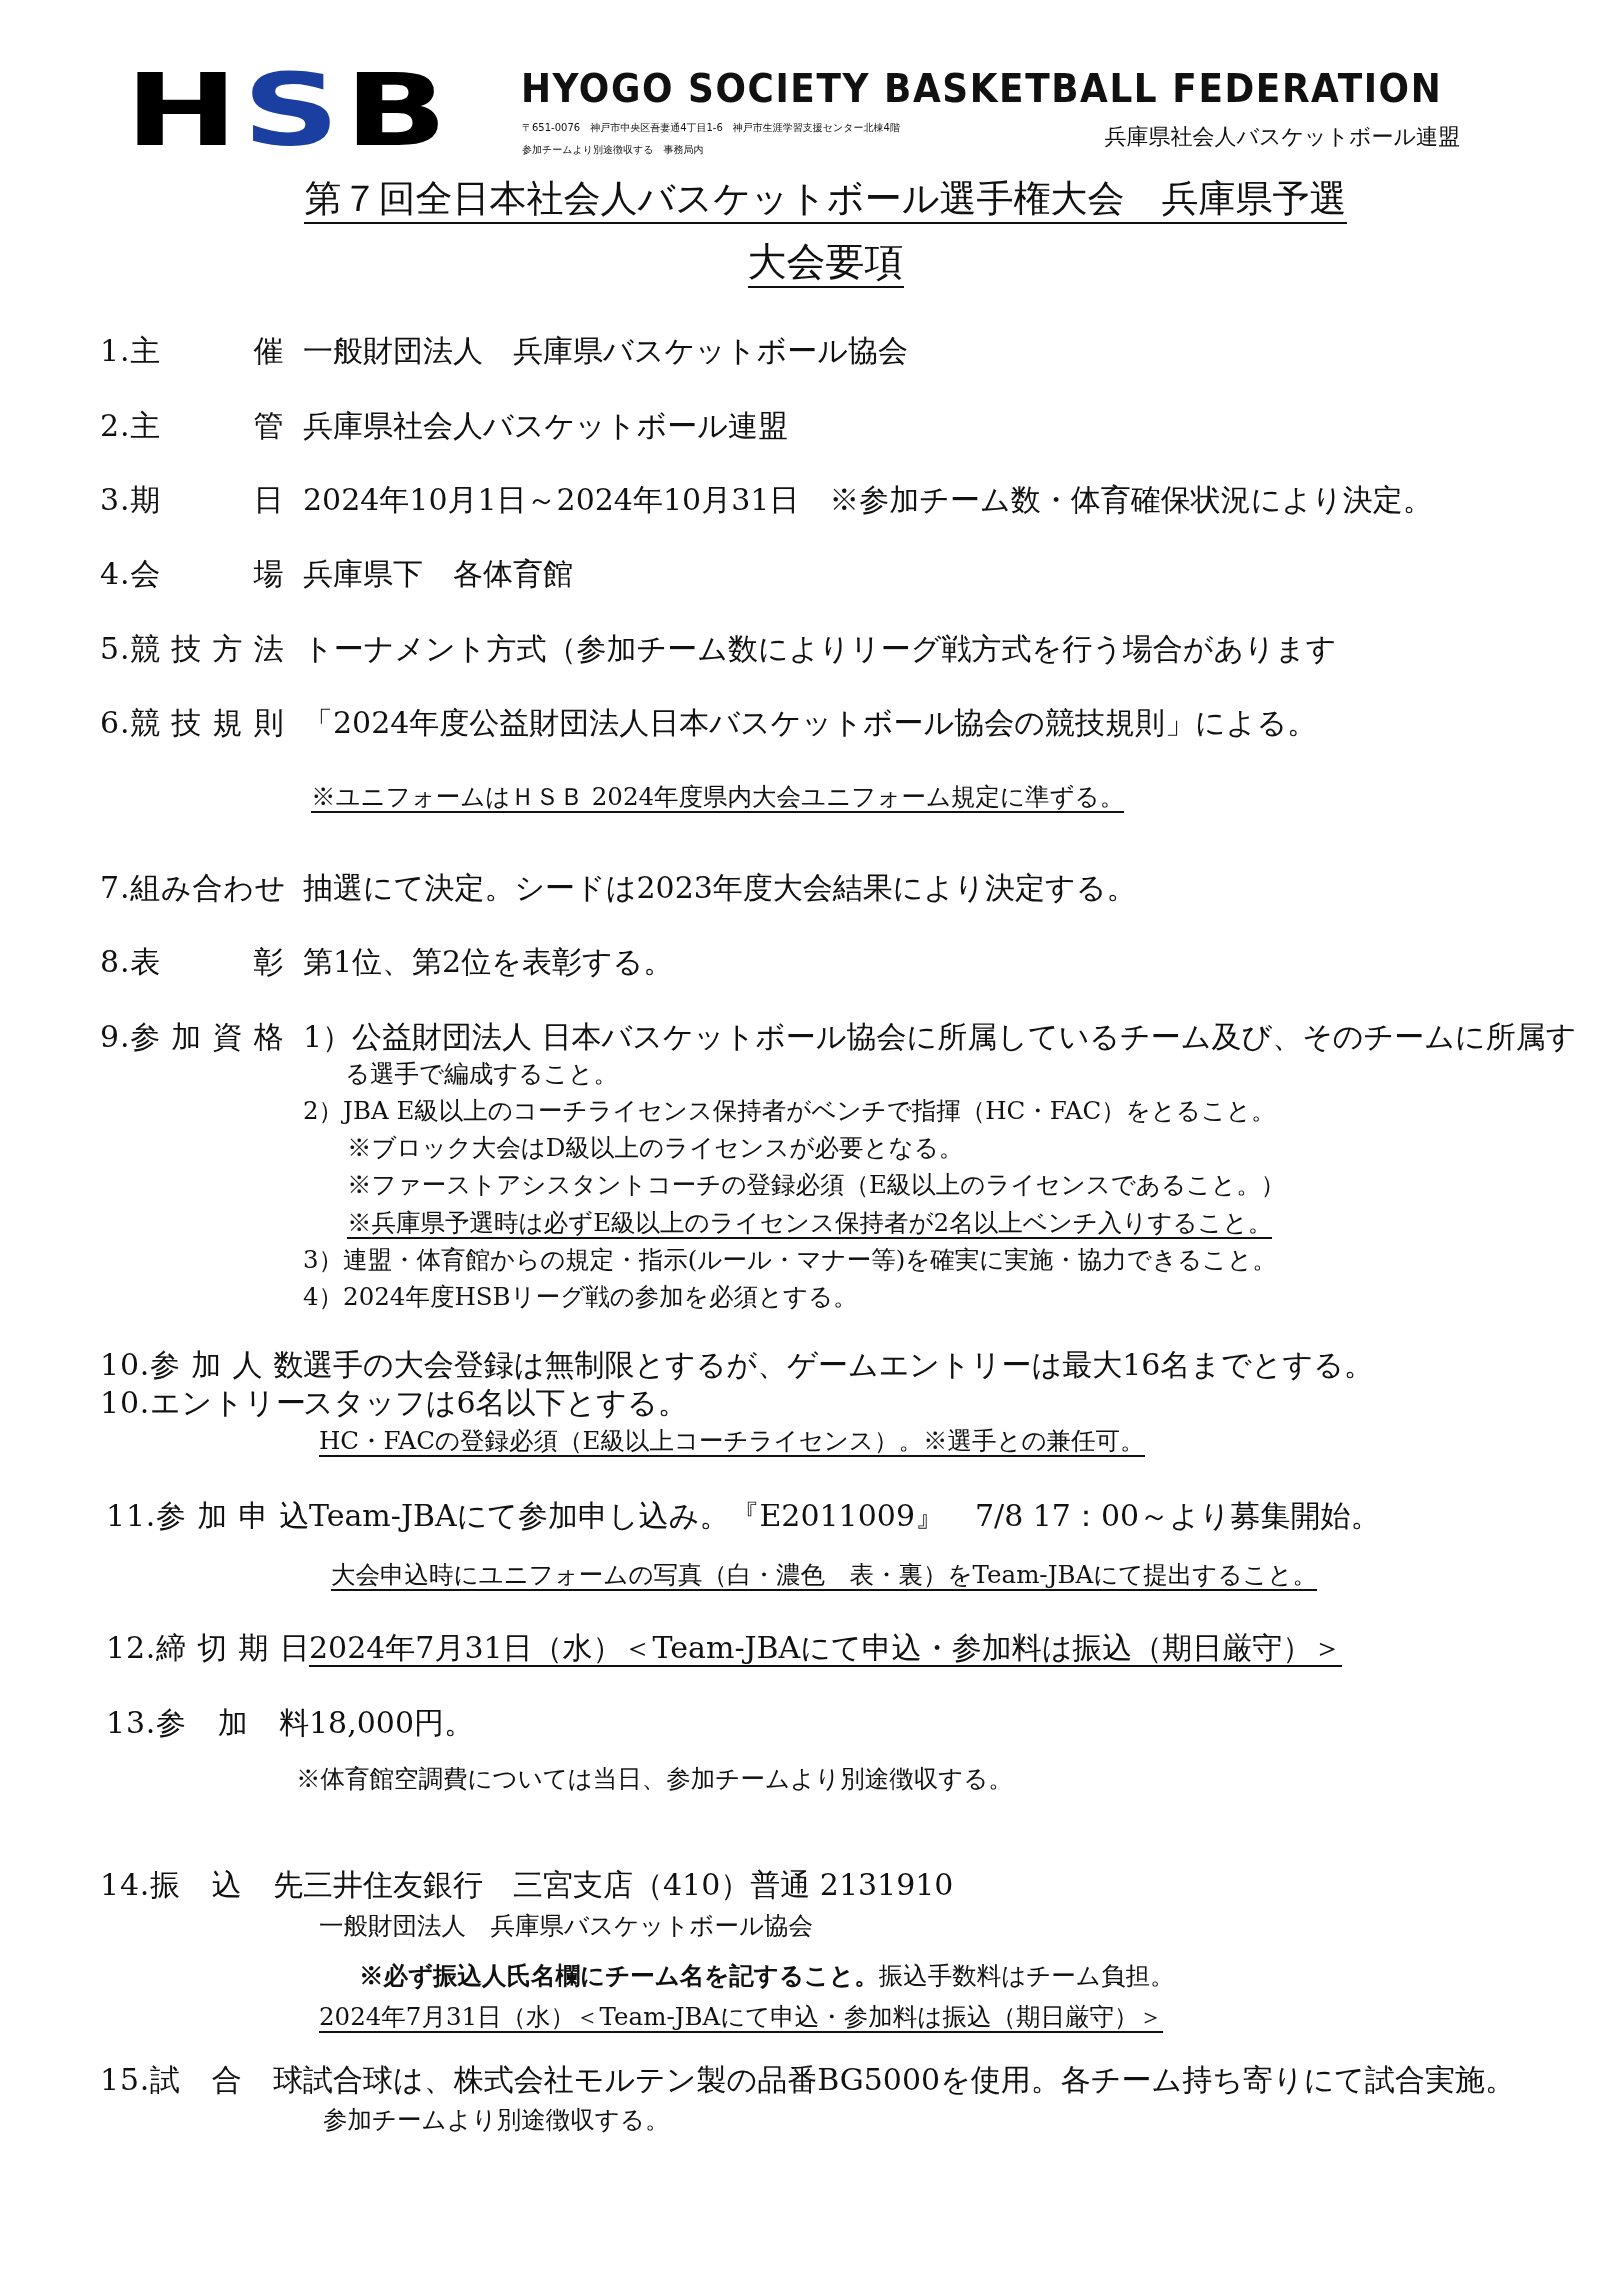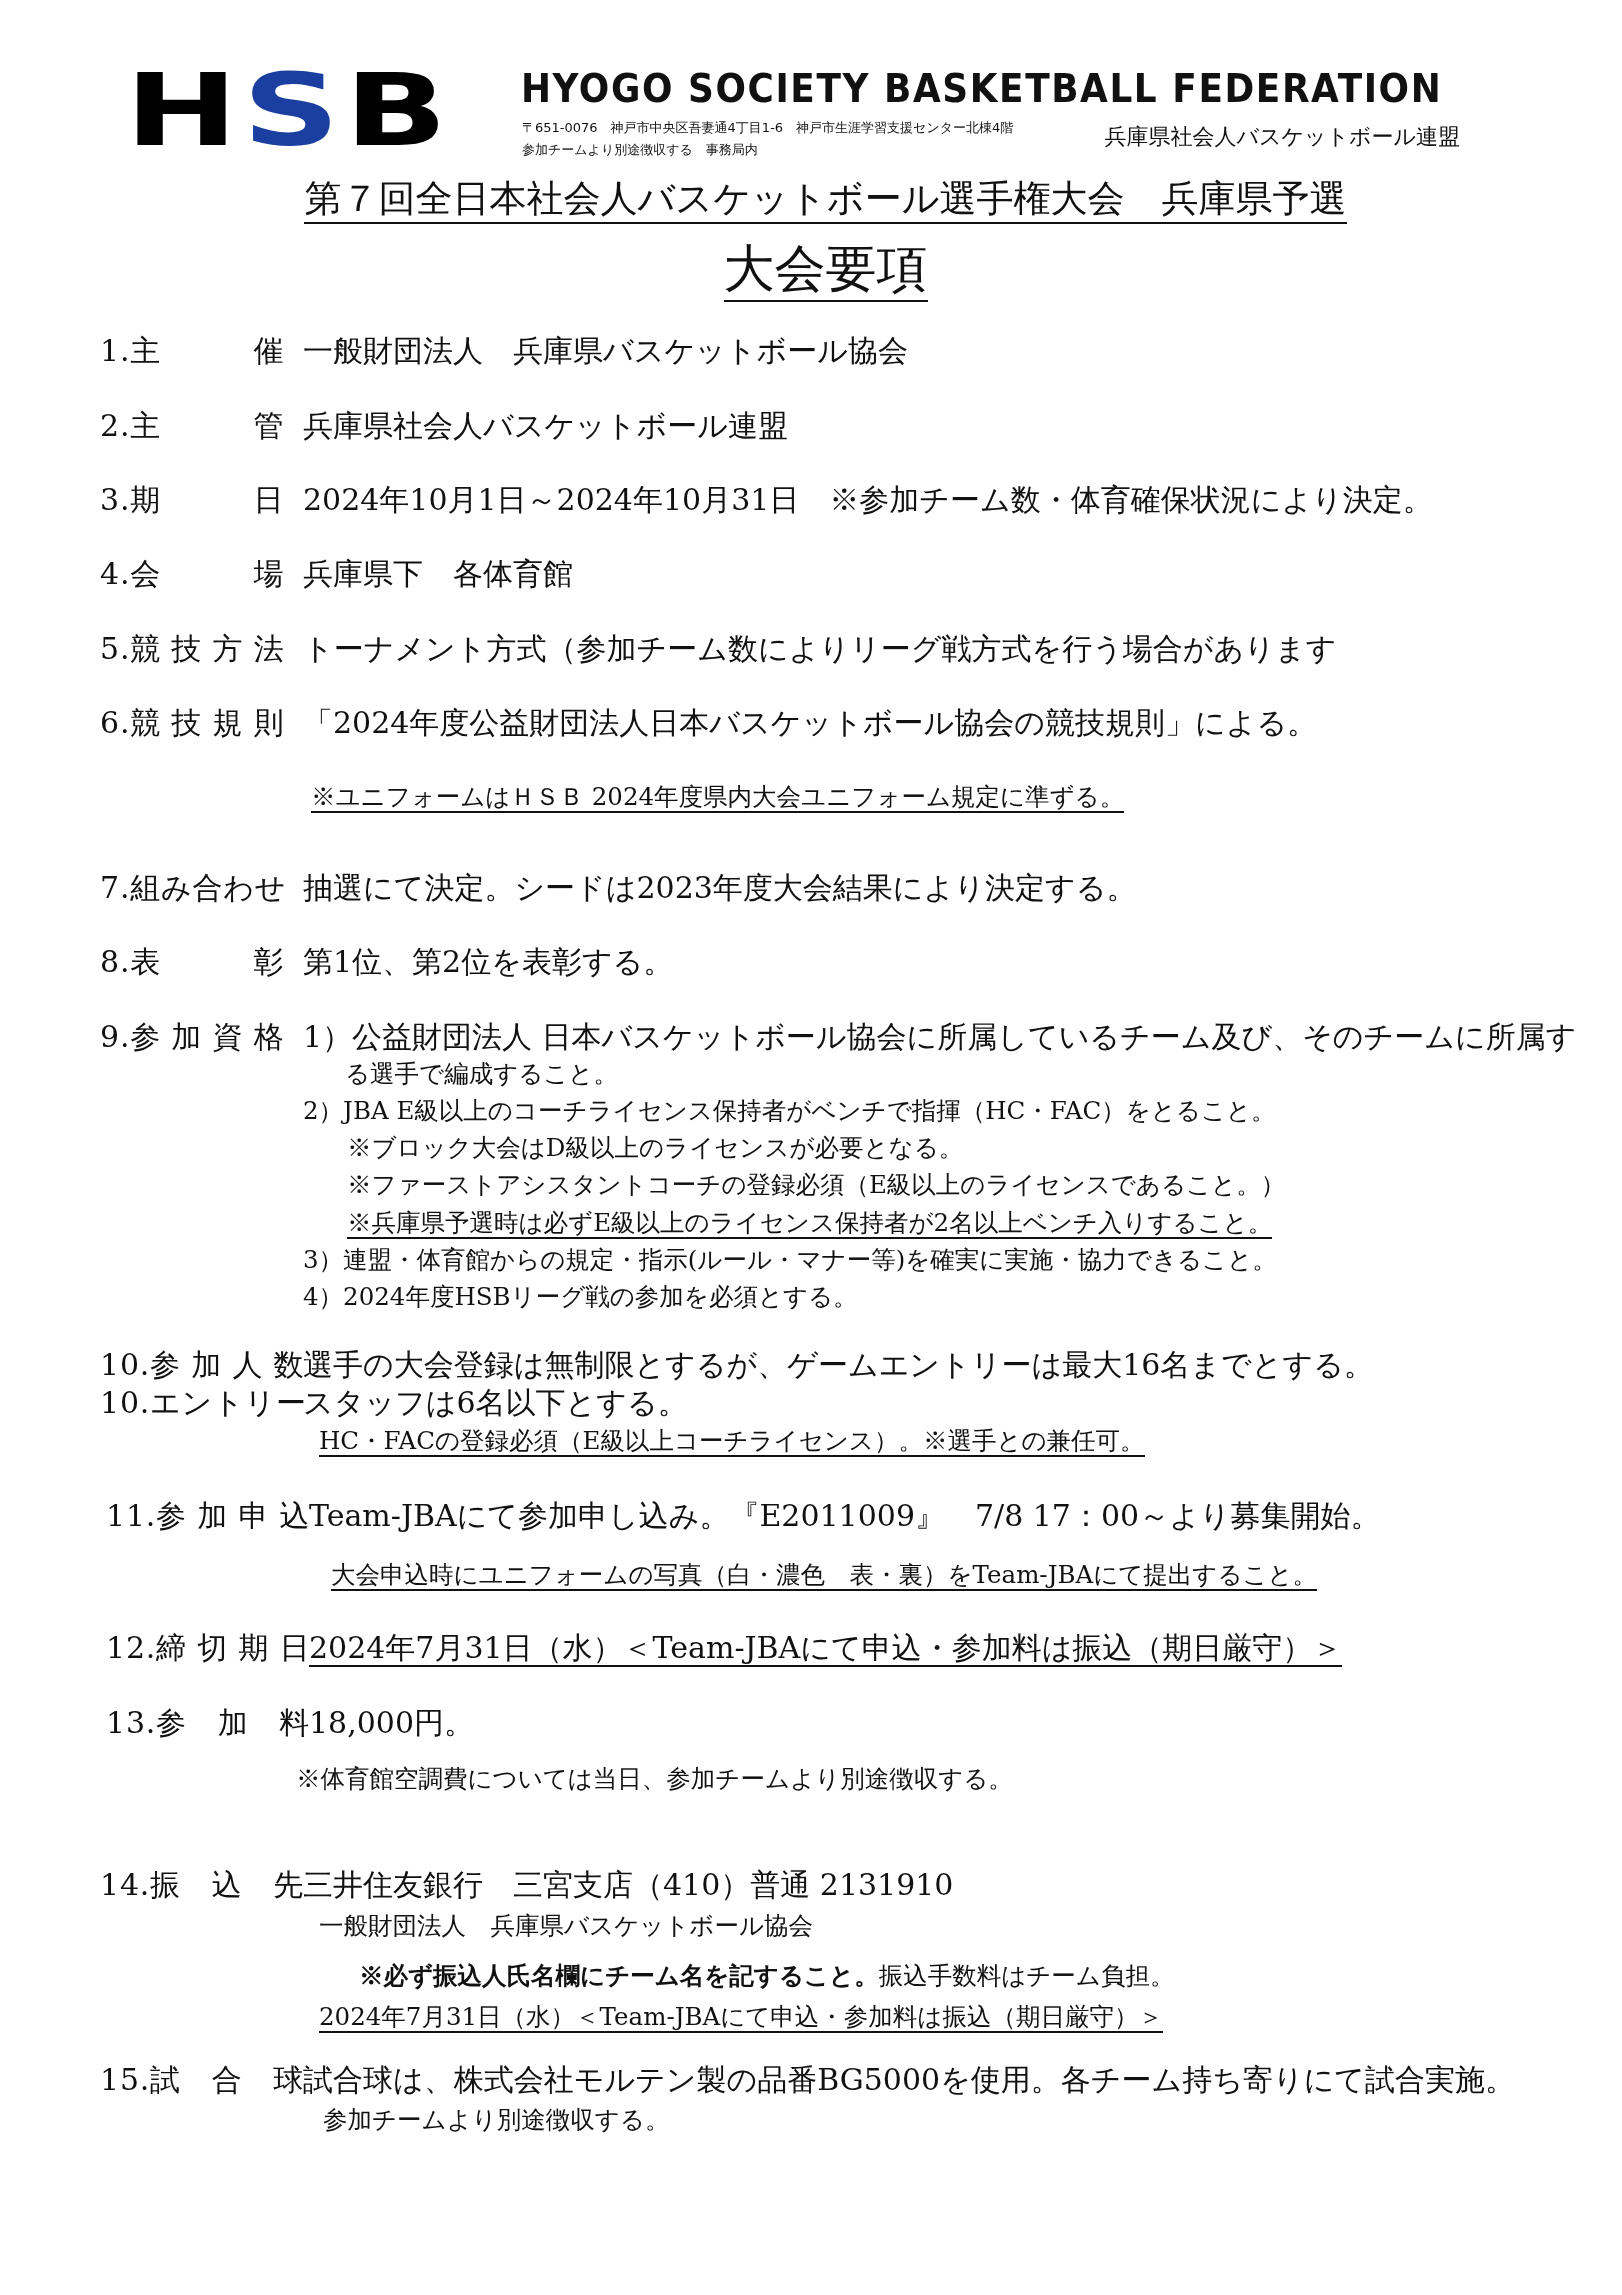--- a/index.html
+++ b/index.html
@@ -10,28 +10,28 @@
   }
   .header { position: absolute; left: 125px; top: 66px; width: 1335px; height: 93px; }
   .logo { position: absolute; left: 0; top: 3.4px; height: 83px; display: flex; align-items: center;
     font-family: "DejaVu Sans", "Liberation Sans", sans-serif; font-weight: 900; font-size: 100px;
     letter-spacing: 3.4px; line-height: 1; transform: scaleX(1.35); transform-origin: left center; }
   .logo .h, .logo .b { color: #000; }
   .logo .s { color: var(--brand-blue, #1a3fa0); }
   .fed-name { position: absolute; left: 396px; top: 0; font-family: "DejaVu Sans", "Liberation Sans", sans-serif;
     font-weight: 700; font-size: 39px; letter-spacing: 1.7px; transform: scaleX(0.92); transform-origin: left top; white-space: nowrap; }
   .addr { position: absolute; left: 397px; top: 51px; font-family: "DejaVu Sans", "Liberation Sans", sans-serif;
-    font-size: 13px; line-height: 22px; white-space: nowrap; }
+    font-size: 10px; line-height: 22px; white-space: nowrap; }
   .fed-jp { position: absolute; right: 0; top: 56px; font-family: "DejaVu Sans", "Liberation Sans", sans-serif;
     font-size: 22px; white-space: nowrap; }
 
   .title { position: absolute; left: 0; width: 1623px; text-align: center; font-size: 37px; }
   .title span { border-bottom: 2.5px double #111; padding-bottom: 1.7px; margin-left: 28px; }
   .t1 { top: 174px; }
-  .t2 { top: 235px; font-size: 51px; }
+  .t2 { top: 235px; font-size: 39px; }
 
   .sec { position: absolute; left: 100px; font-size: 30px; line-height: 37px; white-space: nowrap; }
   .sec .lbl { display: inline-block; width: 203px; letter-spacing: 0.8px; }
   .line { position: absolute; font-size: 24.5px; line-height: 37px; white-space: nowrap; }
   .ul { border-bottom: 2.5px double #111; }
   .bold { font-weight: 700; margin-left: 40px; }
 </style>
 </head>
 <body style="--brand-blue: #1a3fa0;">
 

